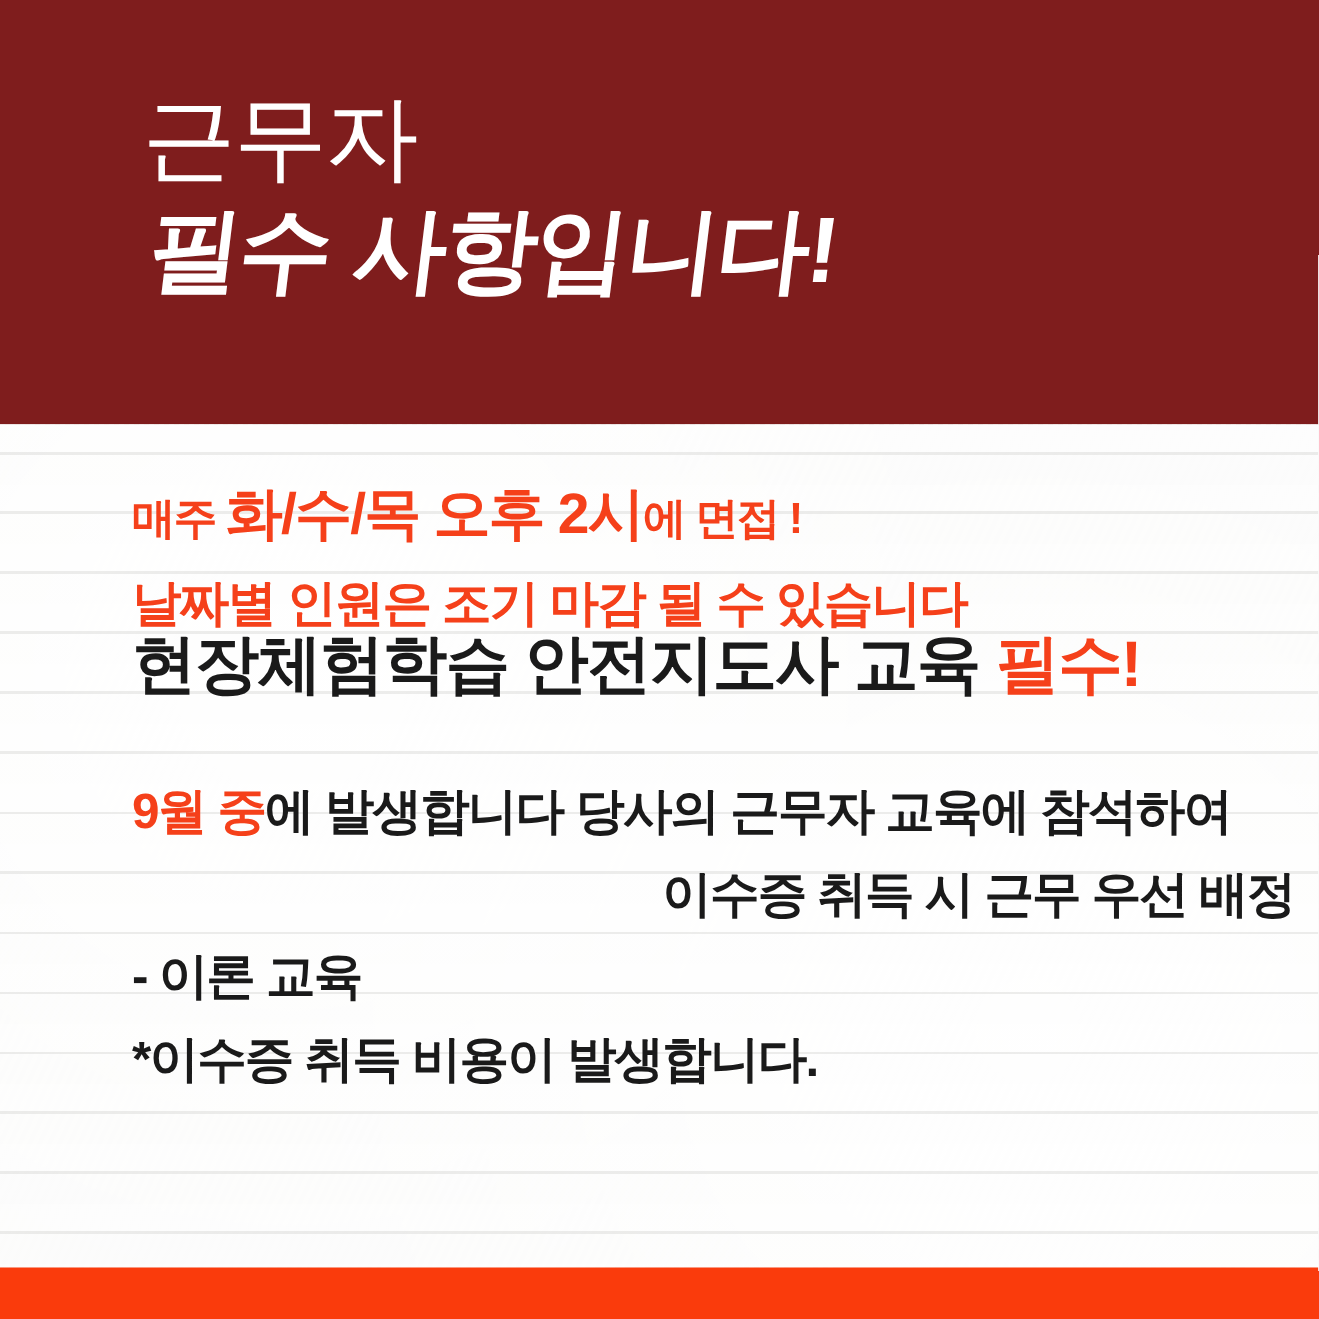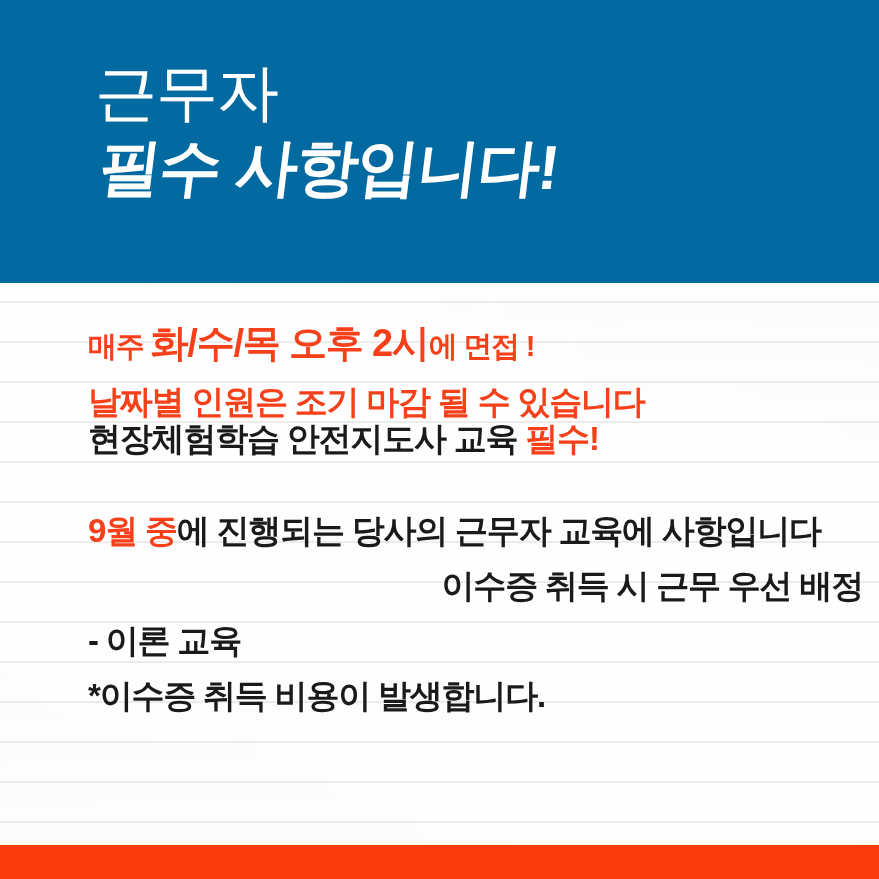--- a/index.html
+++ b/index.html
@@ -20,21 +20,21 @@
     background: #f4f4f2;
   }
 
   
   .header-band {
     position: absolute;
     left: 0;
     top: 0;
     width: 879px;
     height: 283px;
-    background: #0369a1;
+    background: #7f1d1d;
     overflow: hidden;
   }
   .header-inner {
     position: absolute;
     left: 95px;
     top: 58px;
     right: 20px;
   }
   .header-line1 {
     color: #ffffff;
@@ -107,21 +107,21 @@
   }
   .bline:last-child { margin-bottom: 0; }
 
   .orange { color: #f5401a; }
   .black  { color: #1a1a1a; }
 
   .line-interview { font-size: 29px; }
   .line-interview .big { font-size: 38px; }
 
   .line-deadline  { font-size: 33px; }
-  .line-required  { font-size: 33px; }
+  .line-required  { font-size: 43px; }
   .line-sept      { font-size: 33px; }
   .line-cert      { font-size: 33px; text-align: right; }
   .line-bullet-1  { font-size: 33px; }
   .line-bullet-2  { font-size: 33px; }
   .line-note      { font-size: 33px; }
 
   
   .line-interview { margin-bottom: 23px; }
   .line-deadline  { margin-bottom: 4px; }
   .line-required  { margin-bottom: 0; }
@@ -162,21 +162,21 @@
 
         <div class="bline line-deadline orange">날짜별 인원은 조기 마감 될 수 있습니다</div>
 
         <div class="bline line-required"><span class="black">현장체험학습 안전지도사 교육 </span><span class="orange">필수!</span></div>
       </div>
 
       <div class="para-gap"></div>
 
       <div class="para-block-2">
 
-        <div class="bline line-sept"><span class="orange">9월 중</span><span class="black">에 진행되는 당사의 근무자 교육에 사항입니다</span></div>
+        <div class="bline line-sept"><span class="orange">9월 중</span><span class="black">에 발생합니다 당사의 근무자 교육에 참석하여</span></div>
 
         <div class="bline line-cert black">이수증 취득 시 근무 우선 배정</div>
 
         <div class="bline line-bullet-1 black">- 이론 교육</div>
 
 
         <div class="bline line-note black">*이수증 취득 비용이 발생합니다.</div>
       </div>
 
     </div>

